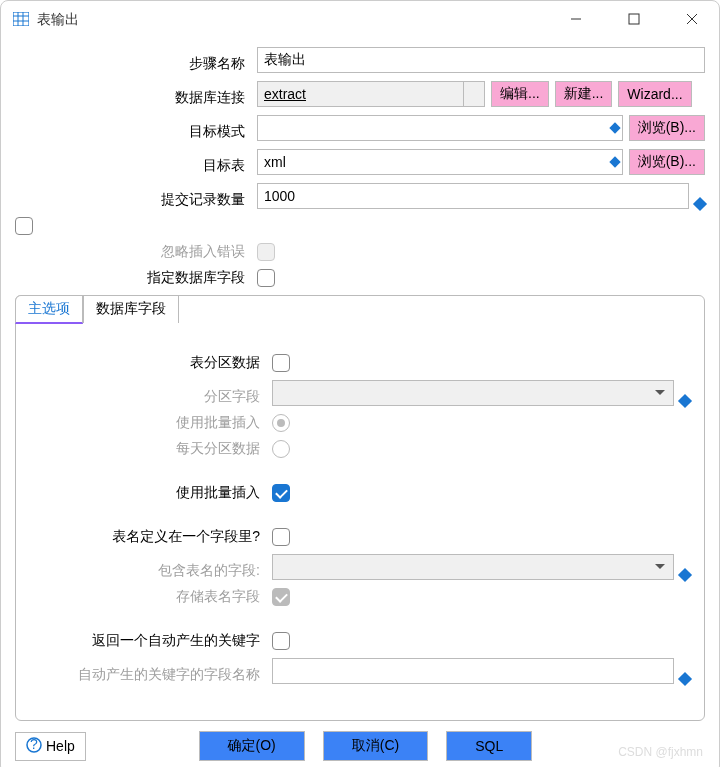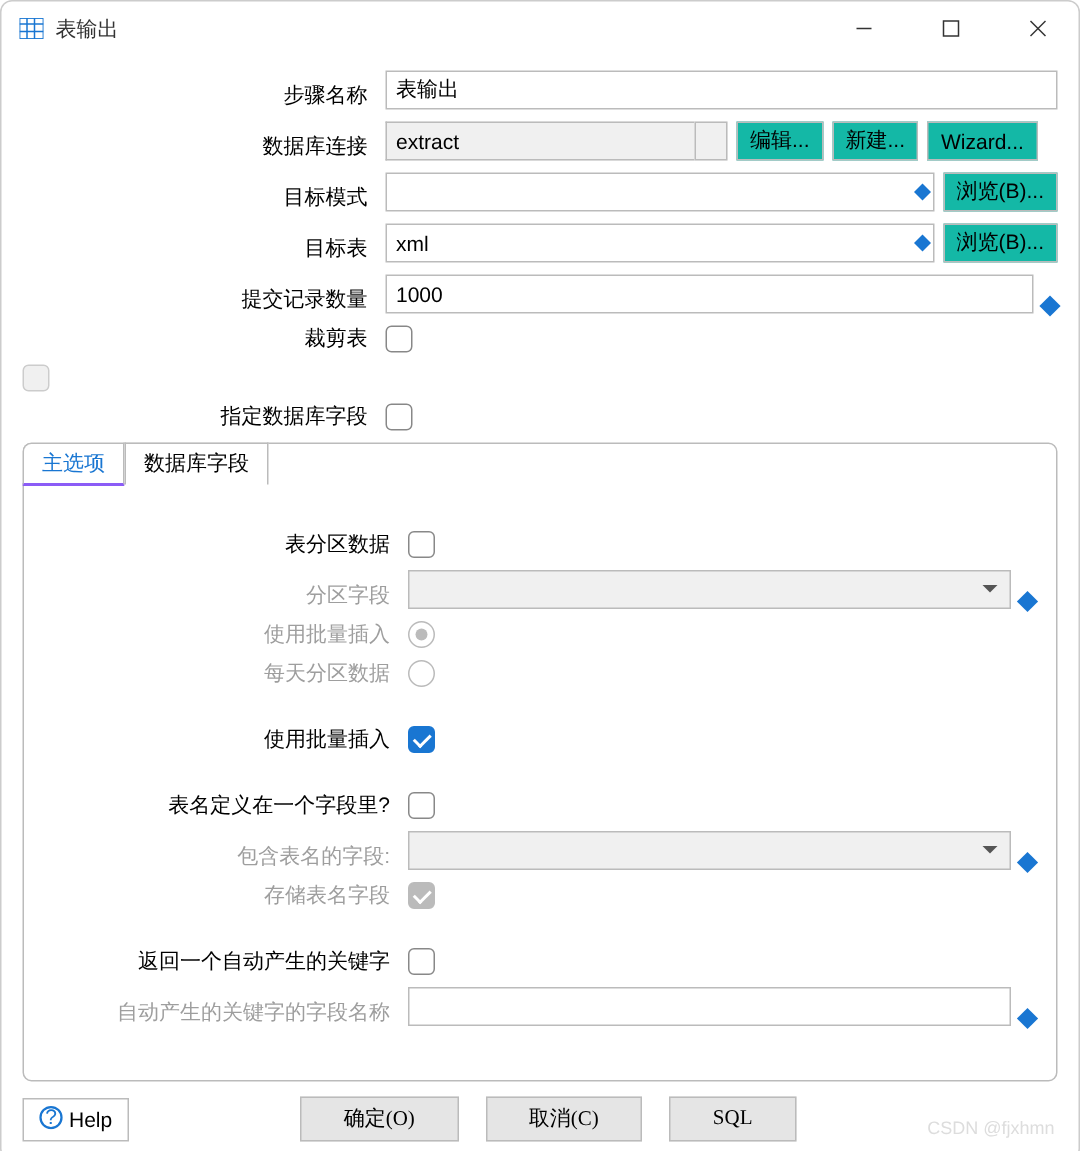--- a/index.html
+++ b/index.html
@@ -14,40 +14,40 @@
     .form-row { display: flex; align-items: flex-end; margin-bottom: 8px; gap: 6px; }
     .label { width: 236px; text-align: right; padding-right: 6px; color: #000; }
     .label.disabled { color: #9e9e9e; }
     .text-input { flex: 1; height: 26px; border: 1px solid #bbb; padding: 2px 6px; background: #fff; }
     .text-input.diamond { padding-right: 33px; }
     .field-wrap { flex: 1; position: relative; display: flex; }
     .field-wrap .text-input { width: 100%; }
     .diamond-ind { position: absolute; right: 4px; top: 50%; transform: translate(0,-50%) rotate(45deg); width: 8px; height: 8px; background: #1976d2; }
     .diamond-out { position: relative; width: 10px; height: 10px; }
     .diamond-out::before { content:''; position:absolute; inset:0; transform: rotate(45deg); background:#1976d2; }
-    .btn { height: 26px; border: 1px solid #bbb; background: #14b8a6; padding: 0 8px; cursor: pointer; white-space: nowrap; }
+    .btn { height: 26px; border: 1px solid #bbb; background: #f9a8d4; padding: 0 8px; cursor: pointer; white-space: nowrap; }
     .select { flex: 1; height: 26px; border: 1px solid #bbb; background: #f0f0f0; position: relative; }
     .select::after { content: ''; position: absolute; right: 8px; top: 50%; transform: translateY(-30%); border: 5px solid transparent; border-top-color: #555; }
     .checkbox { width: 18px; height: 18px; border: 1.5px solid #888; border-radius: 4px; background: #fff; cursor: pointer; display: inline-flex; align-items: center; justify-content: center; flex-shrink: 0; }
     .checkbox.checked { background: #1976d2; border-color: #1976d2; }
     .checkbox.checked::after { content: ''; width: 5px; height: 9px; border: solid #fff; border-width: 0 2px 2px 0; transform: rotate(45deg); margin-top: -2px; }
     .checkbox.disabled { background: #f0f0f0; border-color: #ccc; cursor: default; }
     .checkbox.disabled.checked { background: #bbb; border-color: #bbb; }
     .radio { width: 18px; height: 18px; border: 1.5px solid #bbb; border-radius: 50%; background: #fff; display: inline-flex; align-items:center; justify-content:center; flex-shrink:0; cursor: default; }
     .radio.checked::after { content:''; width:8px; height:8px; border-radius:50%; background:#bbb; }
     .tabs-wrap { border: 1px solid #bbb; border-radius: 6px; margin-top: 6px; padding-top: 0; }
     .tabs-header { display: flex; position: relative; top: -1px; }
     .tab { padding: 4px 12px; border: 1px solid #bbb; border-bottom: none; background: #fff; cursor: pointer; position: relative; }
     .tab:first-child { border-top-left-radius: 6px; margin-left: -1px; }
     .tab.active { color: #1976d2; z-index: 2; border-bottom: 2px solid #8b5cf6; margin-bottom: -1px; }
     .tab-body { padding: 30px 14px 28px 14px; }
     .footer { display: flex; align-items: center; padding: 10px 14px 12px; gap: 24px; }
     .help-btn { display: flex; align-items: center; gap: 4px; border: 1px solid #bbb; padding: 4px 10px; cursor: pointer; }
     .footer-center { flex: 1; display: flex; justify-content: center; gap: 18px; }
-    .footer-btn { border: 1px solid #bbb; background: #e5e5e5; padding: 5px 28px; cursor: pointer; font-family: Liberation Serif, serif; }
+    .footer-btn { border: 1px solid #bbb; background: #3b82f6; padding: 5px 28px; cursor: pointer; }
     .watermark { position: absolute; right: 16px; bottom: 14px; color: #ddd; font-size: 12px; pointer-events: none; }
     .window { position: relative; }
     .readonly-bg { background: #f0f0f0; }
   </style>
 </head>
 <body>
 
 <div class="window">
   <div class="titlebar">
     <span class="titlebar-icon">
@@ -82,21 +82,21 @@
 
   <div class="content">
 
     <div class="form-row">
       <div class="label">步骤名称</div>
       <input class="text-input" value="表输出" style="">
     </div>
 
     <div class="form-row">
       <div class="label">数据库连接</div>
-      <div class="field-wrap" style="flex:0 0 228px;">
+      <div class="field-wrap" style="flex:0 0 228px;text-decoration:underline;">
         <input class="text-input readonly-bg" style="border-right: none;" readonly="" value="extract">
         <div style="width:22px;border:1px solid #bbb;background:#f0f0f0;position:relative;cursor:pointer"></div>
       </div>
       <button class="btn">编辑...</button>
       <button class="btn">新建...</button>
       <button class="btn">Wizard...</button>
     </div>
 
     <div class="form-row">
       <div class="label">目标模式</div>
@@ -118,25 +118,25 @@
 
     <div class="form-row">
       <div class="label">提交记录数量</div>
       <div class="field-wrap">
         <input class="text-input" value="1000" style="">
       </div>
       <span class="diamond-out"></span>
     </div>
 
     <div class="form-row">
-      <div class="label">裁剪表</div>
       <span class="checkbox"></span>
     </div>
 
     <div class="form-row">
+      <div class="label disabled">忽略插入错误</div>
       <span class="checkbox disabled"></span>
     </div>
 
     <div class="form-row">
       <div class="label">指定数据库字段</div>
       <span class="checkbox"></span>
     </div>
 
     <div class="tabs-wrap">
       <div class="tabs-header">

